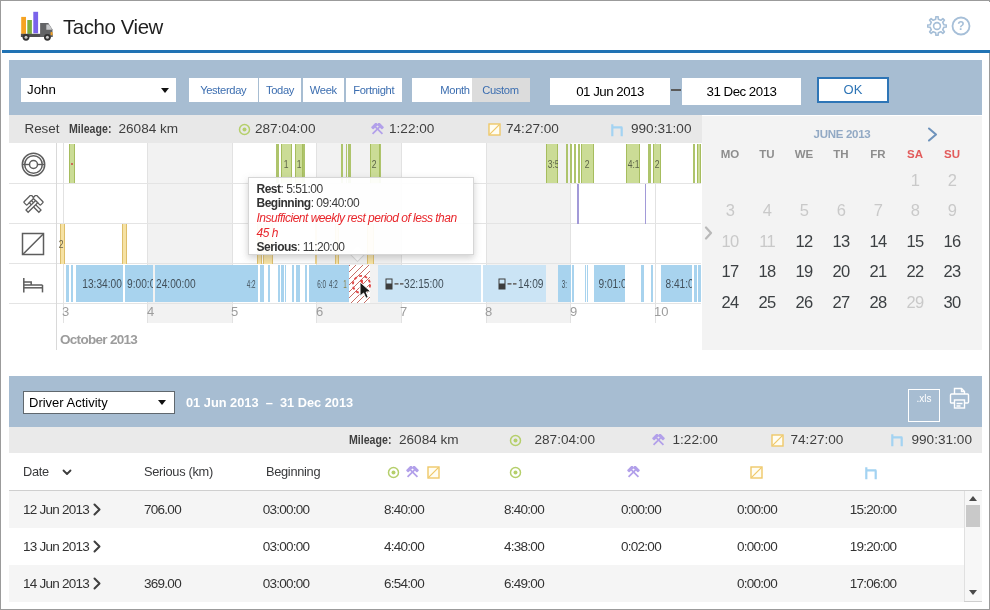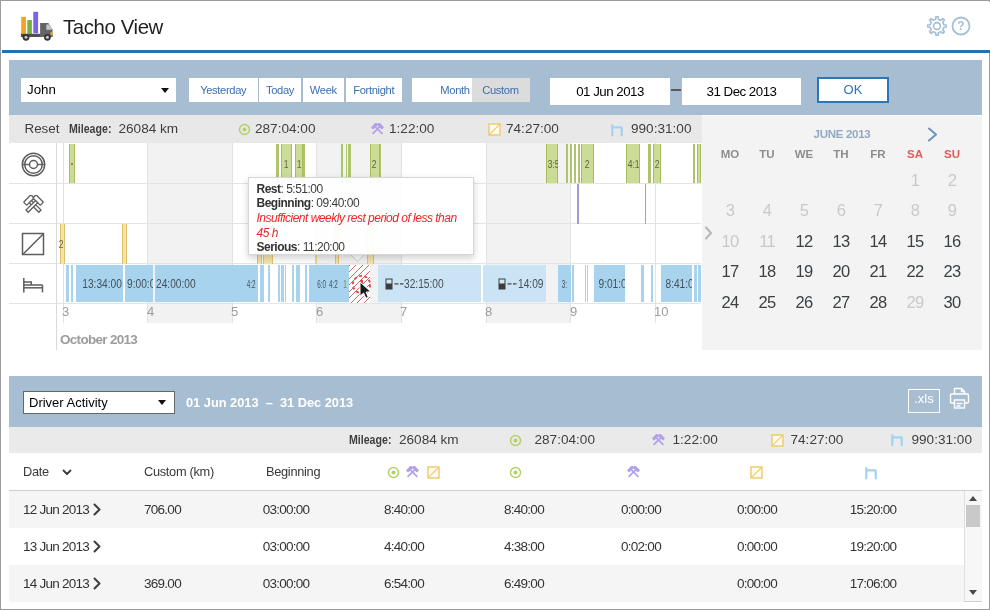--- a/index.html
+++ b/index.html
@@ -60,21 +60,21 @@
 .dh{position:absolute;top:147px;width:38px;text-align:center;font-size:11.5px;font-weight:bold;color:#8d8d8d}
 .dh.we{color:#e25b5b}
 .dn{position:absolute;width:38px;text-align:center;font-size:16.5px;letter-spacing:-.8px;color:#3c4043}
 .dn.dis{color:#c9c9c9}
 
 #bpanel{position:absolute;left:8px;top:375px;width:973px;height:226px;background:#fff;border-bottom:1px solid #cfcfcf}
 #bhead{position:absolute;left:8px;top:375px;width:973px;height:51px;background:#a7bdd2}
 #selAct{position:absolute;left:22px;top:390px;width:152px;height:23px;background:#fff;border:1px solid #60686e;font-size:13px;color:#000;line-height:21px;padding-left:5px}
 #selAct .arr{position:absolute;right:8px;top:8px;width:0;height:0;border-left:4.5px solid transparent;border-right:4.5px solid transparent;border-top:5px solid #111}
 #brange{position:absolute;left:185px;top:394px;font-size:12.8px;font-weight:bold;color:#fff}
-#xlsbtn{position:absolute;left:907px;top:388px;width:32px;height:24px;border:1px solid #fff;color:#fff;font-size:13px;text-align:center;line-height:18px}
+#xlsbtn{position:absolute;left:907px;top:388px;width:32px;height:33px;border:1px solid #fff;color:#fff;font-size:10px;text-align:center;line-height:18px}
 #stats2{position:absolute;left:8px;top:426px;width:973px;height:26px;background:#eaeaea;font-size:13.6px;color:#3f3f3f}
 .s2t{position:absolute;top:426px;height:26px;line-height:26px;white-space:nowrap;font-size:13.6px;color:#3f3f3f}
 #thead{position:absolute;left:8px;top:452px;width:973px;height:38px;background:#fff;border-bottom:1px solid #cfcfcf;font-size:12.8px;font-weight:bold;color:#38393b}
 .tht{position:absolute;top:452px;height:38px;line-height:38px;font-size:12.8px;font-weight:normal;color:#38393b;letter-spacing:-.3px}
 .trow{position:absolute;left:8px;width:955px;height:37px;font-size:13.5px;color:#333;letter-spacing:-.75px}
 .trow.odd{background:#f5f5f5}
 .tc{position:absolute;top:0;height:37px;line-height:37px}
 .tcc{position:absolute;top:0;height:37px;line-height:37px;width:80px;text-align:center;margin-left:-40px}
 
 #sbar{position:absolute;left:963px;top:490px;width:18px;height:110px;background:#f7f7f7;border-left:1px solid #e0e0e0}
@@ -399,21 +399,21 @@
       <g fill="none" stroke="#a3d3f2" stroke-width="2.2">
         <path d="M1.3 0.3v12M1.3 3.3h10M10.7 3.3v9"></path>
       </g>
     </svg>
 <span class="s2t" style="left:910.5px">990:31:00</span>
 <div id="thead"></div>
 <span class="tht" style="left:22px">Date</span>
 <svg class="abs" style="left:61px;top:468px" width="10" height="6.5" viewBox="0 0 10 6.5">
       <path d="M1.5 1.5 L5.0 5.0 L8.5 1.5" fill="none" stroke="#3c3c3c" stroke-width="1.8" stroke-linecap="round" stroke-linejoin="round"></path>
     </svg>
-<span class="tht" style="left:143px">Custom (km)</span>
+<span class="tht" style="left:143px">Serious (km)</span>
 <span class="tht" style="left:265px">Beginning</span>
 <svg class="abs" style="left:386px;top:465px" width="13" height="13" viewBox="0 0 13 13">
       <circle cx="6.5" cy="6.5" r="5" fill="none" stroke="#b5cf6b" stroke-width="1.5"></circle>
       <circle cx="6.5" cy="6.5" r="2" fill="#b5cf6b"></circle>
     </svg>
 <svg class="abs" style="left:405px;top:465px" width="13" height="13" viewBox="0 0 13 13">
       <g transform="translate(6.5,5.9) rotate(-45)" fill="#b2a0ea">
         <rect x="-3.6" y="-5.8" width="7.2" height="3.2" rx="0.9"></rect>
         <rect x="-0.85" y="-3" width="1.7" height="10"></rect>
       </g>

